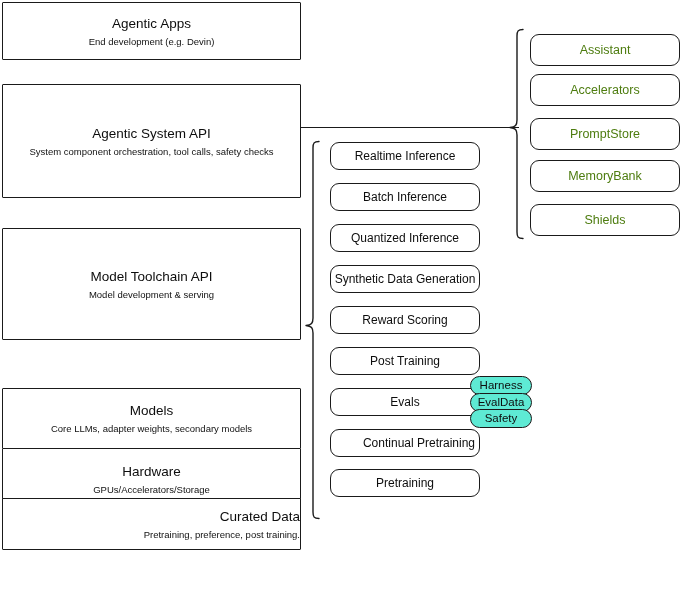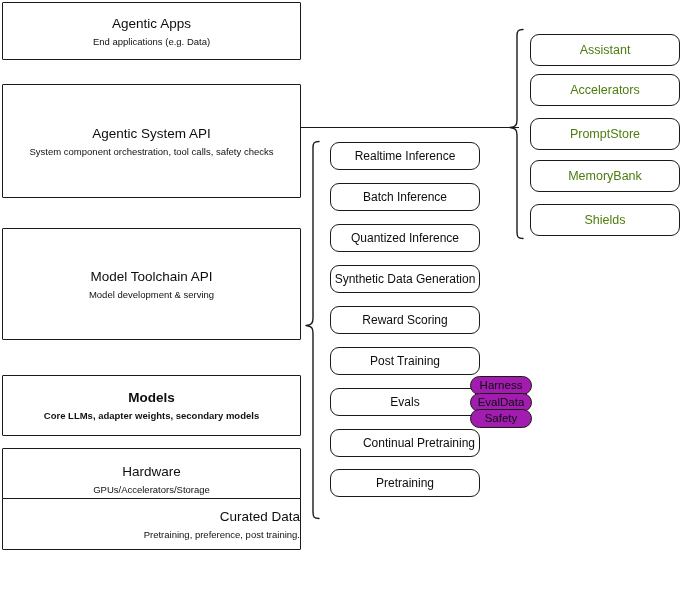--- a/index.html
+++ b/index.html
@@ -80,21 +80,21 @@
     color: #4d7c0f;
   }
 
   
   .pill {
     position: absolute;
     left: 470px;
     width: 62px;
     box-sizing: border-box;
     border: 1.2px solid #1a1a1a;
-    background: #a21caf;
+    background: #5eead4;
     border-radius: 11px;
     display: flex;
     align-items: center;
     justify-content: center;
     z-index: 9;
   }
   .pill .title {
     font-size: 11.5px;
     line-height: 13px;
     color: #0d0d0d;
@@ -115,34 +115,34 @@
   }
   .bracket svg { display: block; }
 </style>
 </head>
 <body>
 
 <div id="canvas">
 
   <div class="box layer" style="top:2px;height:58px;">
     <div class="title">Agentic Apps</div>
-    <div class="subtitle">End applications (e.g. Data)</div>
+    <div class="subtitle">End development (e.g. Devin)</div>
   </div>
 
   <div class="box layer" style="top:84px;height:114px;">
     <div class="title">Agentic System API</div>
     <div class="subtitle">System component orchestration, tool calls, safety checks</div>
   </div>
 
   <div class="box layer" style="top:228px;height:112px;">
     <div class="title">Model Toolchain API</div>
     <div class="subtitle">Model development &amp; serving</div>
   </div>
 
-  <div class="box layer" style="top:375px;height:61px;font-weight:bold;">
+  <div class="box layer" style="top:388px;height:61px;">
     <div class="title">Models</div>
     <div class="subtitle">Core LLMs, adapter weights, secondary models</div>
   </div>
 
   <div class="box layer" style="top:448px;height:62px;">
     <div class="title">Hardware</div>
     <div class="subtitle">GPUs/Accelerators/Storage</div>
   </div>
 
   <div class="box layer" style="top:498px;height:52px;align-items:flex-end;">

